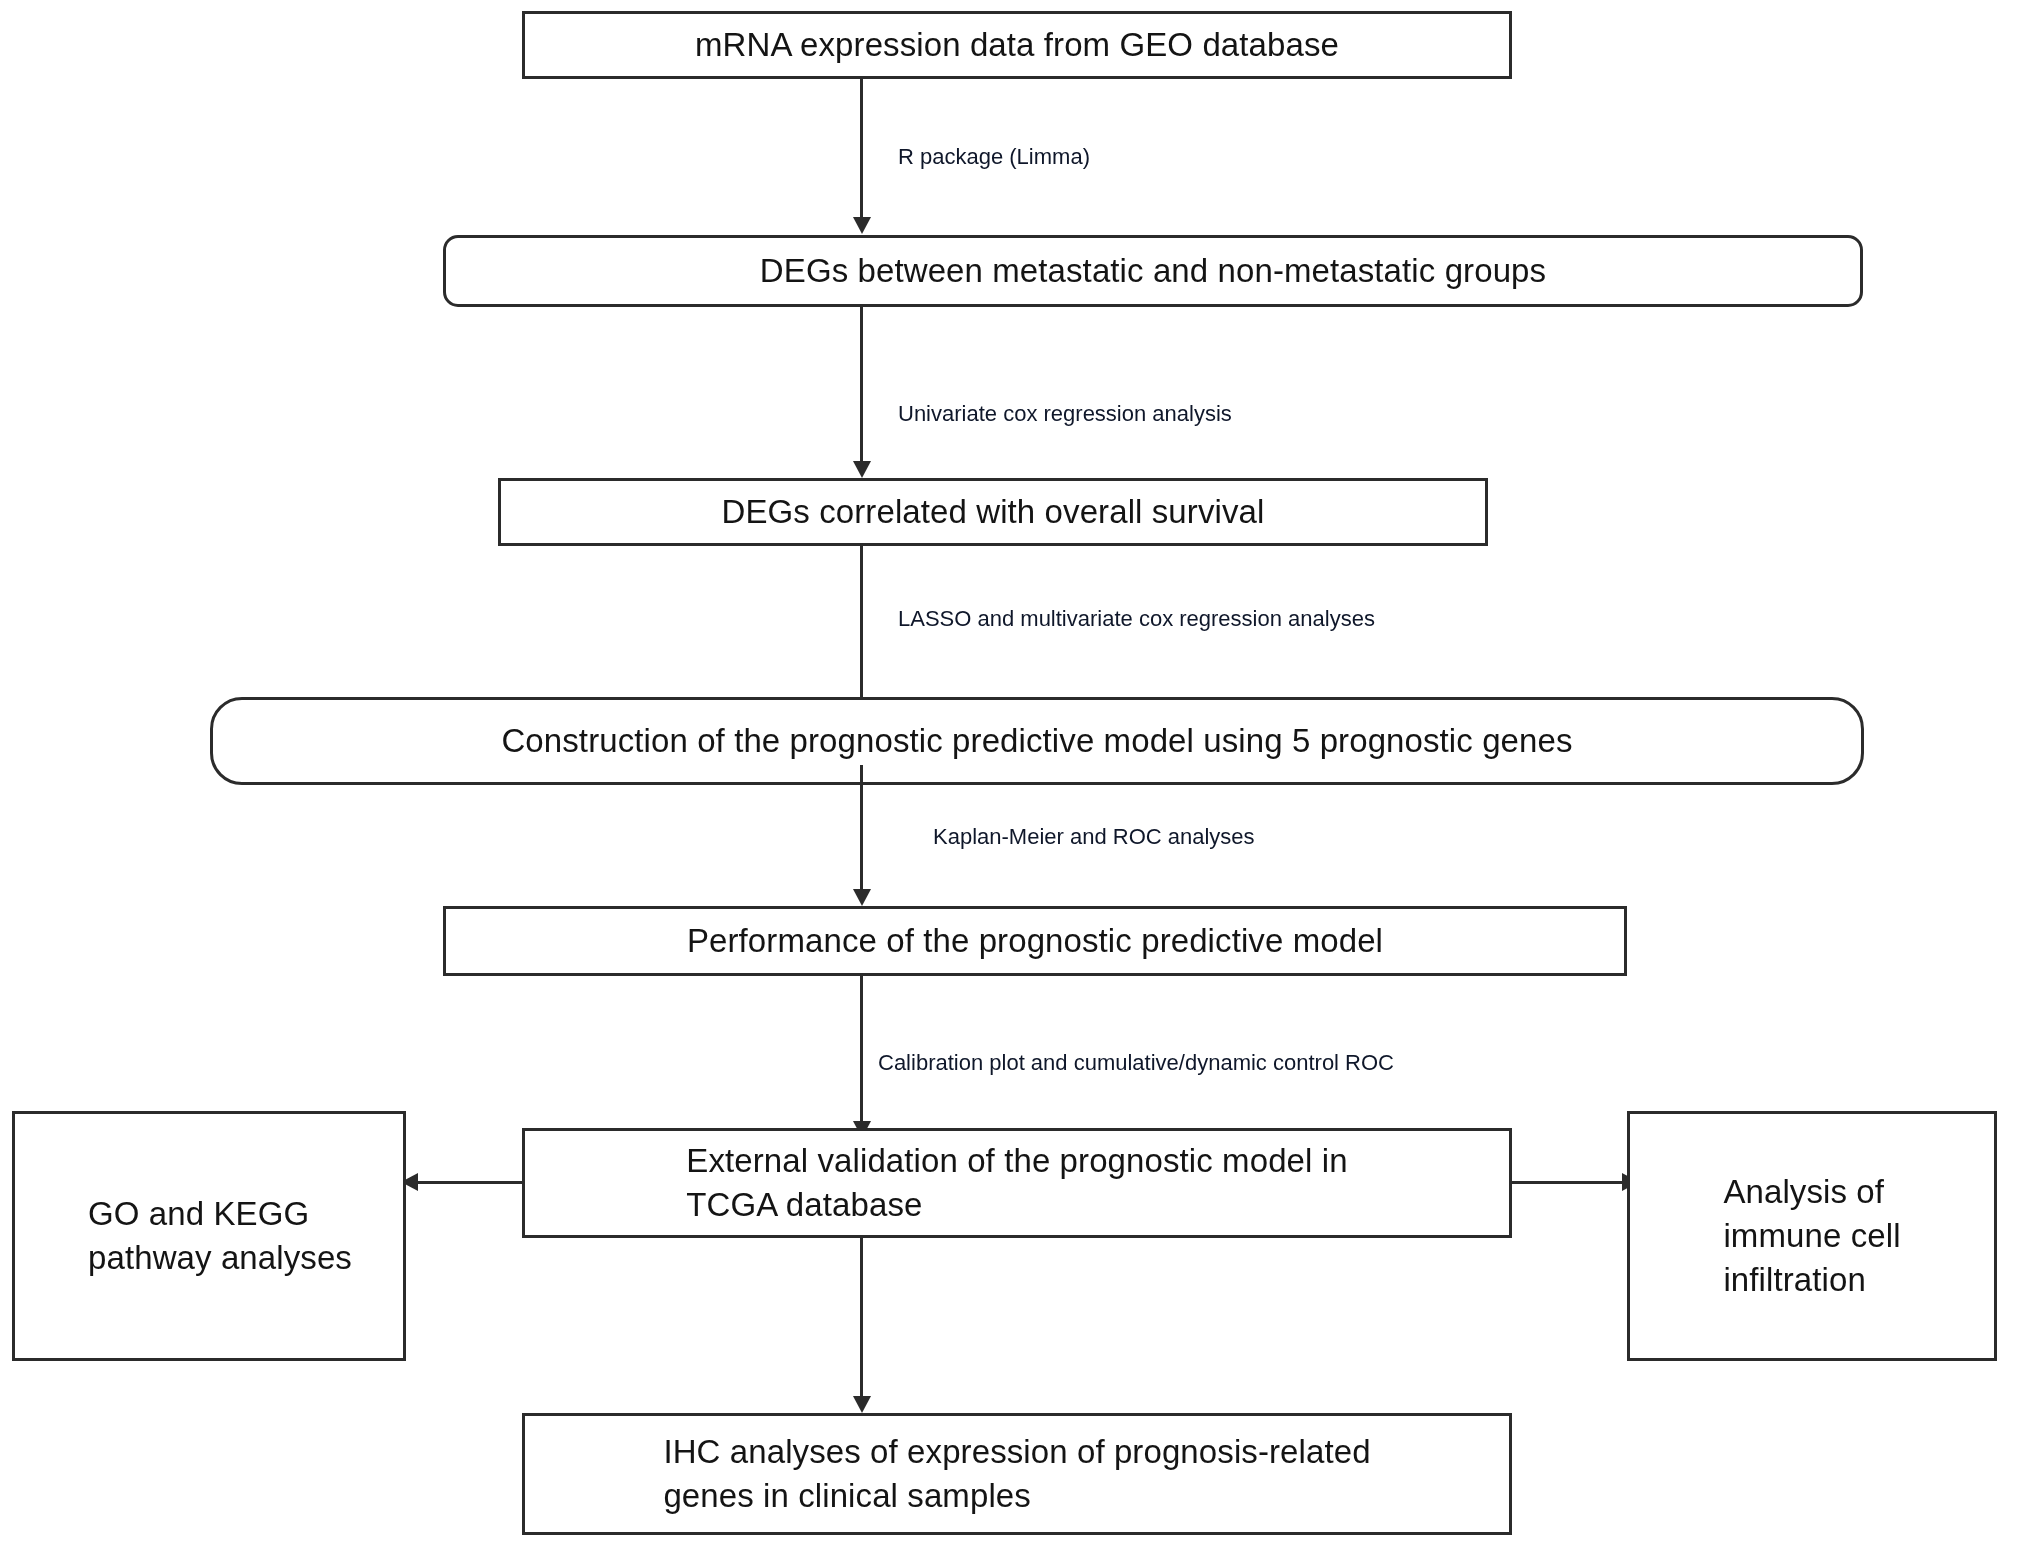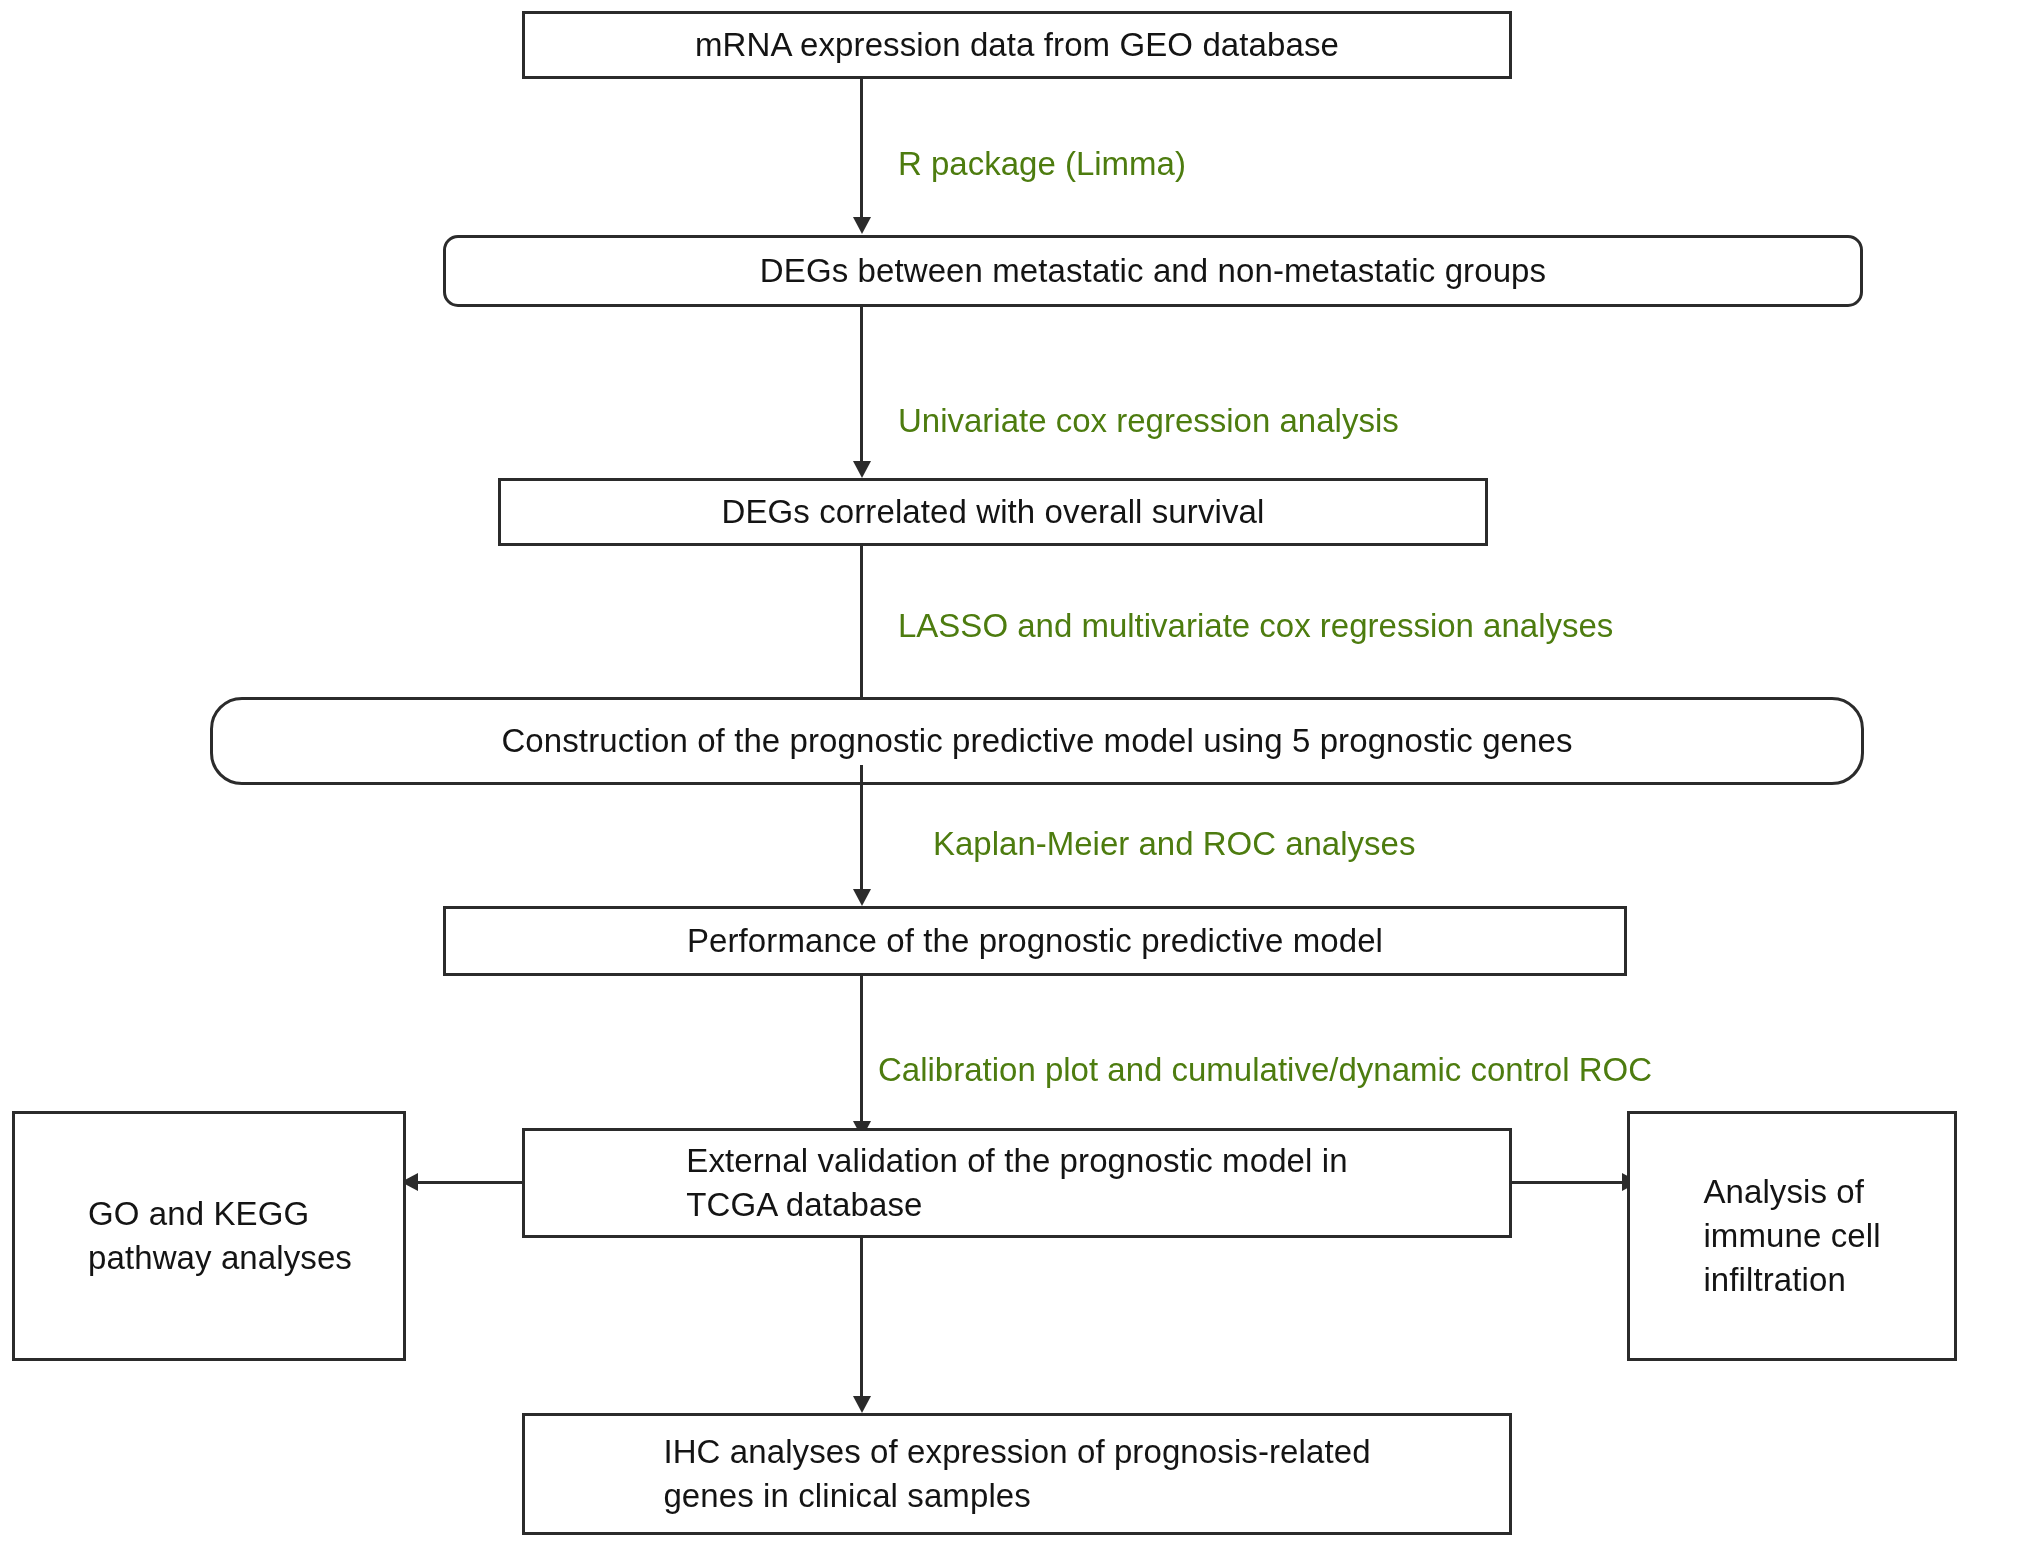--- a/index.html
+++ b/index.html
@@ -66,22 +66,22 @@
     position: absolute;
     width: 0;
     height: 0;
     border-top: 9px solid transparent;
     border-bottom: 9px solid transparent;
     border-left: 17px solid #2b2b2b;
   }
 
   .edge-label {
     position: absolute;
-    color: #4d7c0f;
-    font-size: 33px;
+    color: #0f172a;
+    font-size: 22px;
     line-height: 1.3;
     white-space: nowrap;
   }
 </style>
 </head>
 <body>
 
 <div id="canvas">
 
   <div class="node" style="left:522px; top:11px; width:990px; height:68px;">
@@ -136,21 +136,21 @@
   <div class="arrow-right" style="left:1622px; top:1173px;"></div>
 
   <div class="vline" style="left:860px; top:1238px; height:158px;"></div>
   <div class="arrow-down" style="left:853px; top:1396px;"></div>
 
   <div class="node" style="left:12px; top:1111px; width:394px; height:250px;padding-left:32px;">
     <span class="txt">GO and KEGG
 pathway analyses</span>
   </div>
 
-  <div class="node" style="left:1627px; top:1111px; width:330px; height:250px;">
+  <div class="node" style="left:1627px; top:1111px; width:370px; height:250px;">
     <span class="txt">Analysis of
 immune cell
 infiltration</span>
   </div>
 
   <div class="node" style="left:522px; top:1413px; width:990px; height:122px;">
     <span class="txt">IHC analyses of expression of prognosis-related
 genes in clinical samples</span>
   </div>
 

